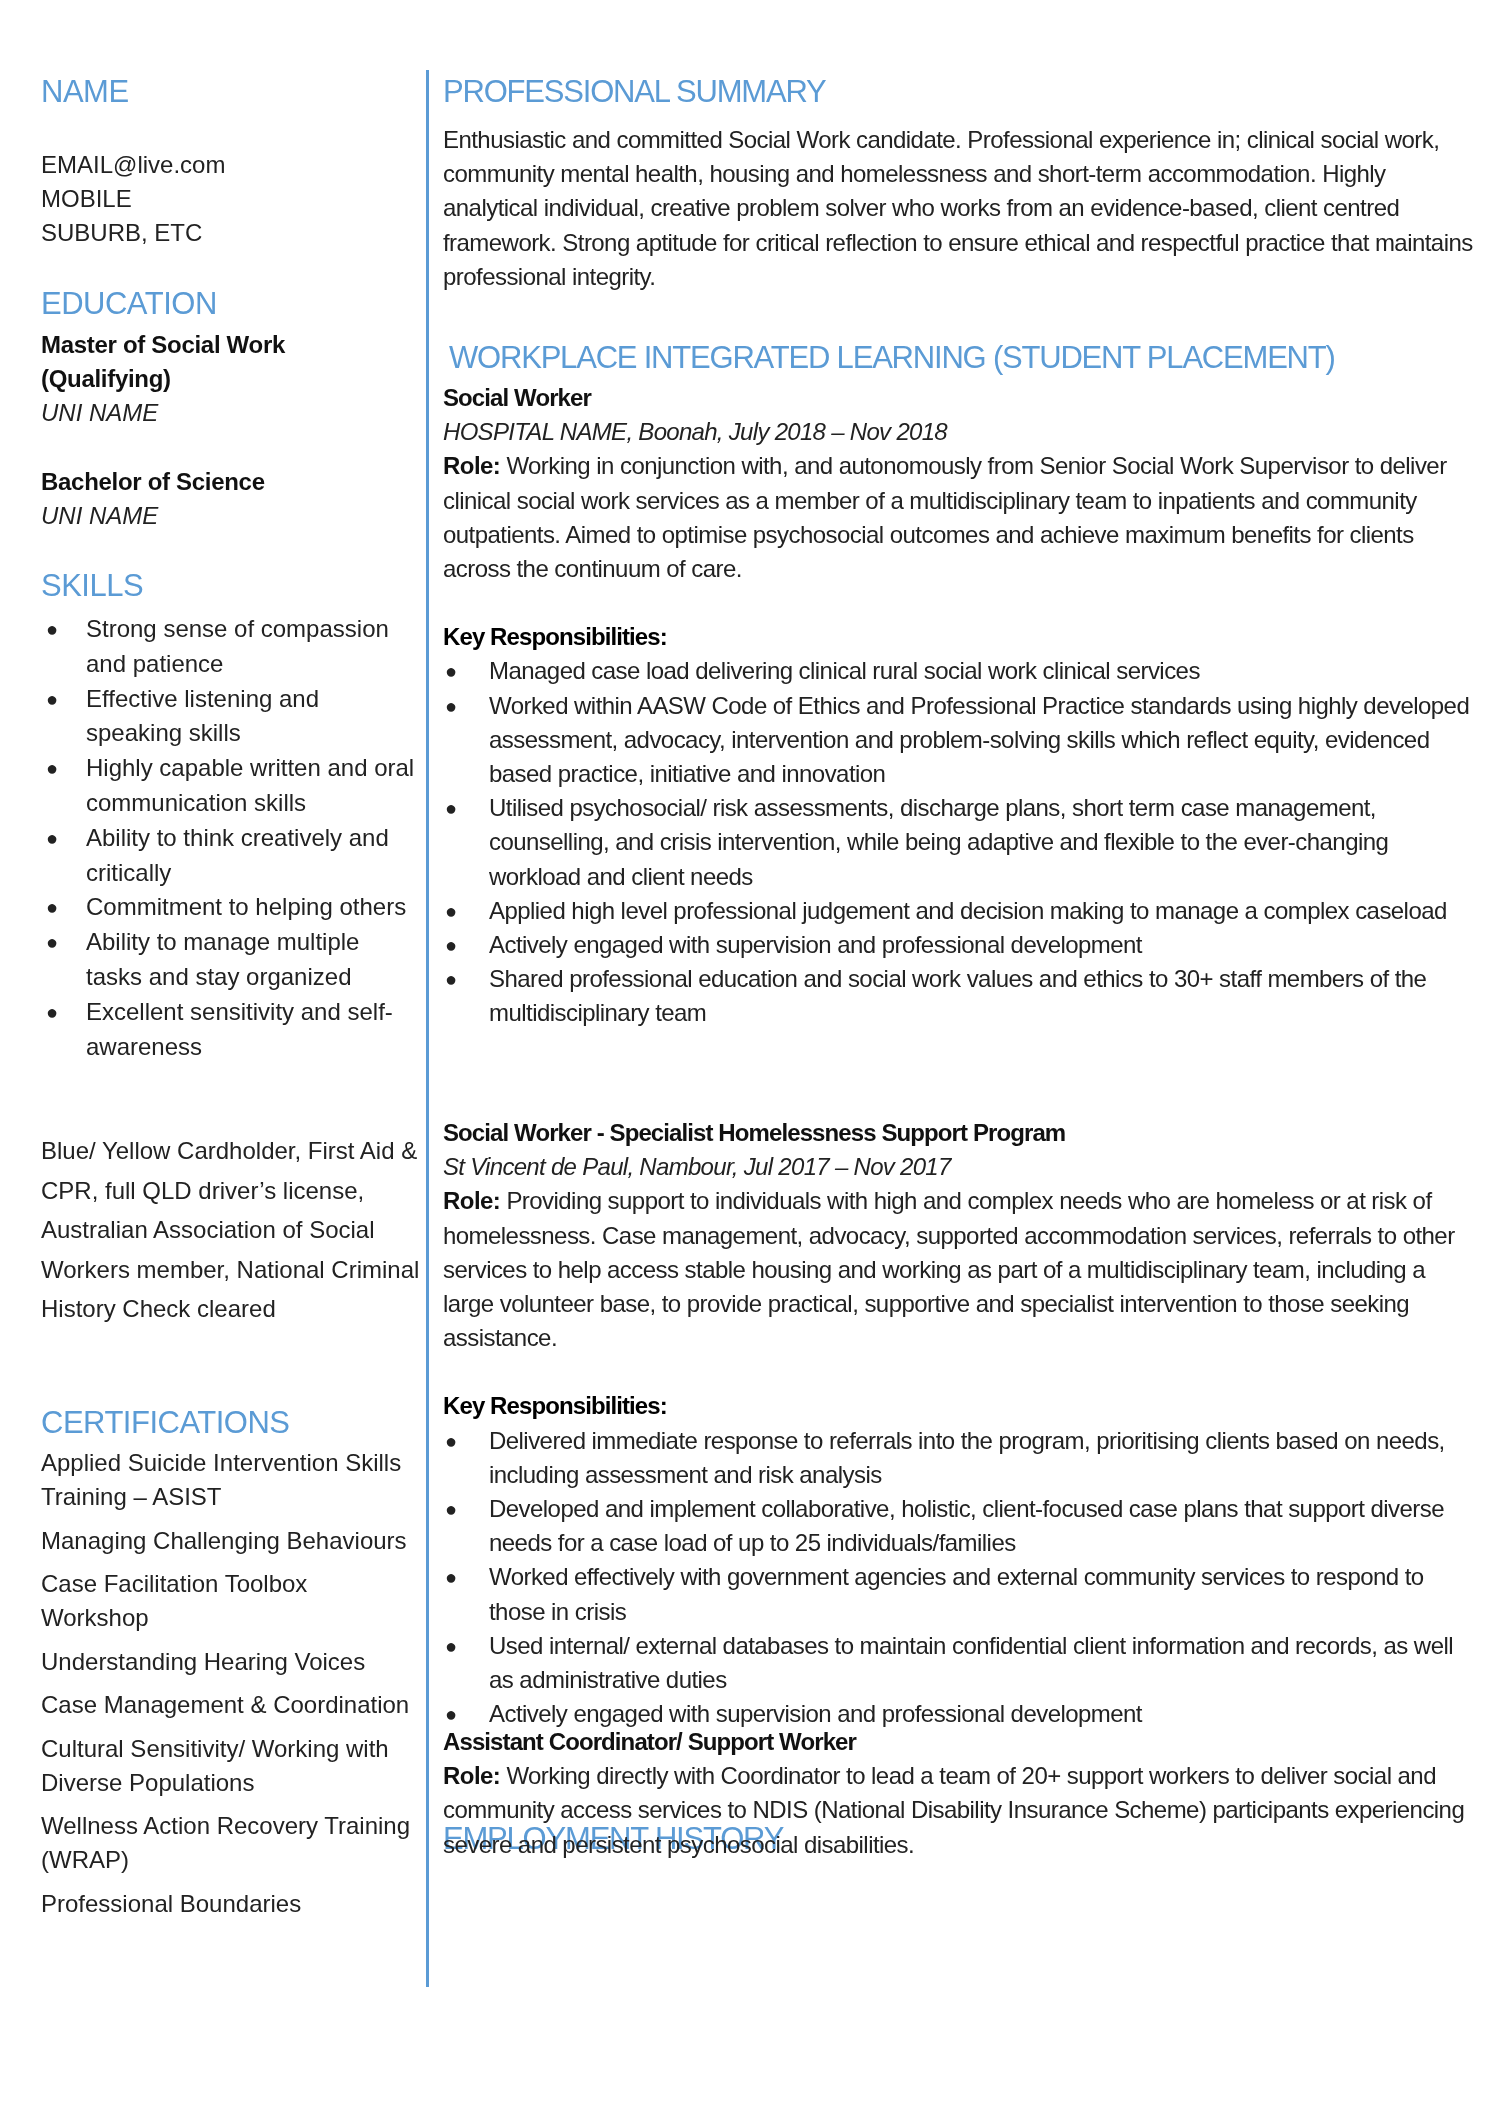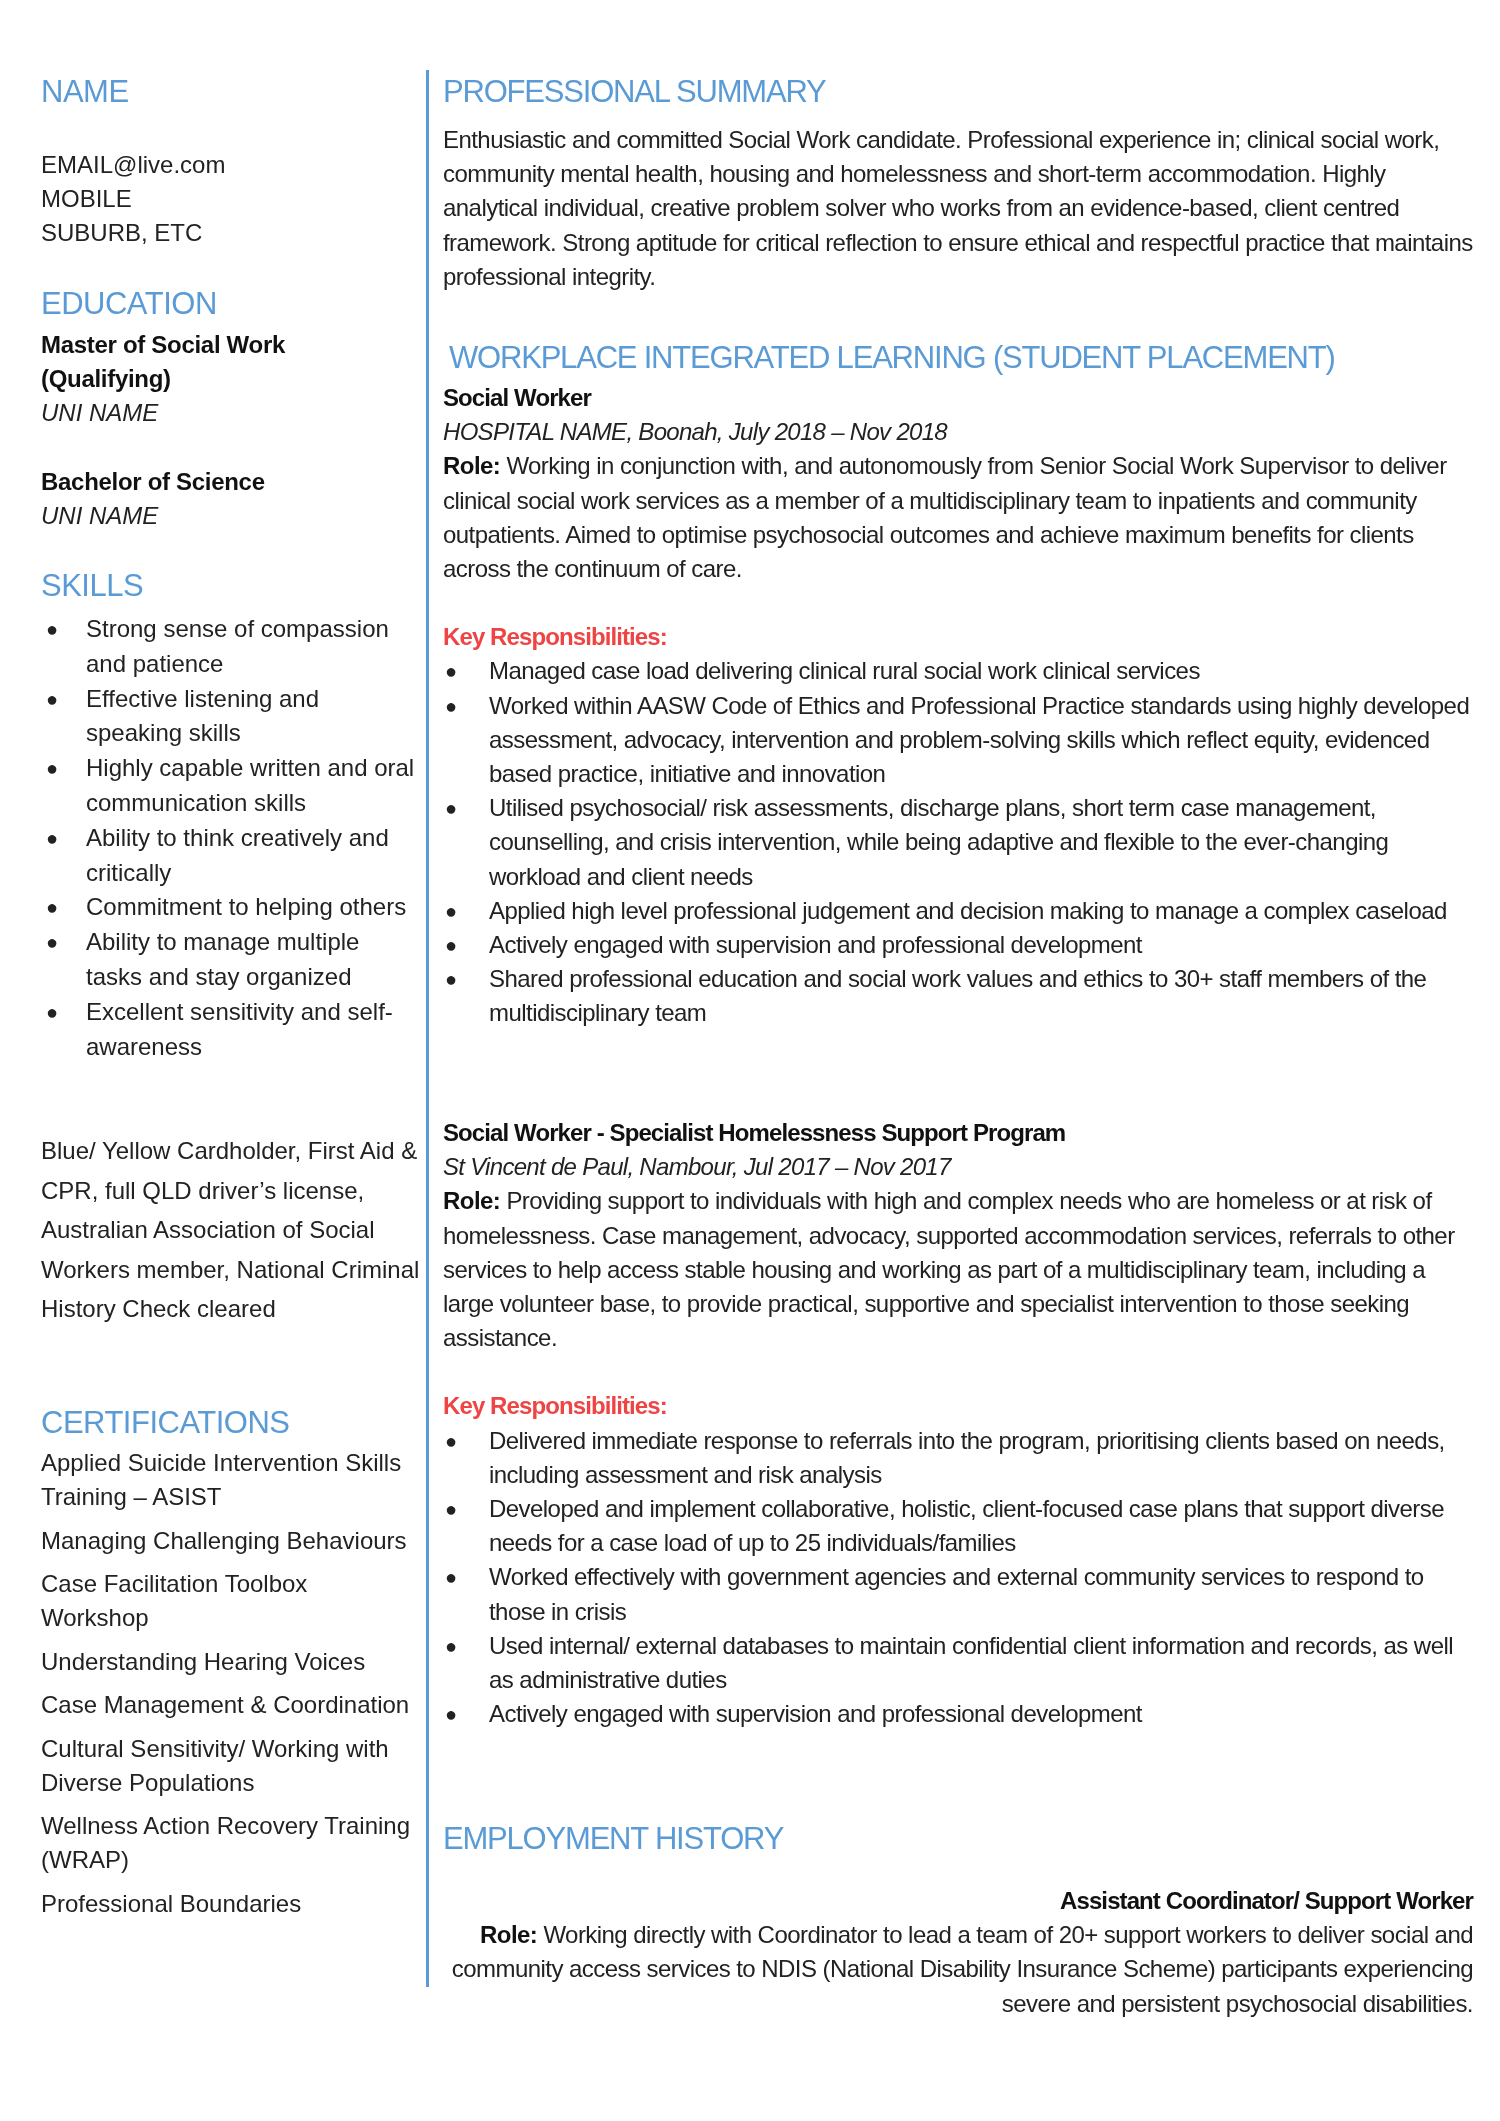--- a/index.html
+++ b/index.html
@@ -24,21 +24,21 @@
   
   .right { position: absolute; left: 443px; top: 0; width: 1030px; }
   .h-right { position: absolute; left: 0; font-size: 31px; color: #5b9bd5; letter-spacing: -1.2px; white-space: nowrap; transform-origin: left center; }
   .rblock { position: absolute; left: 0; width: 1030px; font-size: 24px; line-height: 34.2px; color: #222; letter-spacing: -0.55px; }
   .rtitle { font-weight: bold; letter-spacing: -0.9px; color: #111; }
   .rsub { font-style: italic; letter-spacing: -0.7px; }
   .role-label { font-weight: bold; color: #111; }
   .rlist { list-style: none; margin: 0; padding: 0; }
   .rlist li { position: relative; padding-left: 46px; }
   .rlist li .bul { position: absolute; left: 2px; top: 0; font-size: 20px; }
-  .keyresp { font-weight: bold; letter-spacing: -0.9px; color: #ef4444; }
+  .keyresp { font-weight: bold; letter-spacing: -0.9px; color: #000000; }
 </style>
 </head>
 <body>
 
 <div class="page">
 
   <div class="rule"></div>
 
   <div class="left">
     <div class="h-left" style="top:74px;">NAME</div>
@@ -111,18 +111,18 @@
       <ul class="rlist">
         <li><span class="bul">●</span><span>Delivered immediate response to referrals into the program, prioritising clients based on needs, including assessment and risk analysis</span></li>
         <li><span class="bul">●</span><span>Developed and implement collaborative, holistic, client-focused case plans that support diverse needs for a case load of up to 25 individuals/families</span></li>
         <li><span class="bul">●</span><span>Worked effectively with government agencies and external community services to respond to those in crisis</span></li>
         <li><span class="bul">●</span><span>Used internal/ external databases to maintain confidential client information and records, as well as administrative duties</span></li>
         <li><span class="bul">●</span><span>Actively engaged with supervision and professional development</span></li>
       </ul>
     </div>
 
     <div class="h-right" style="top:1792px;margin-top:29px;">EMPLOYMENT HISTORY</div>
-    <div class="rblock" style="top:1884px;text-align:right;">
+    <div class="rblock" style="top:1725px;">
       <div class="rtitle">Assistant Coordinator/ Support Worker</div>
       <div><span class="role-label">Role:</span><span> Working directly with Coordinator to lead a team of 20+ support workers to deliver social and community access services to NDIS (National Disability Insurance Scheme) participants experiencing severe and persistent psychosocial disabilities.</span></div>
     </div>
   </div>
 </div>
 
 </body></html>

